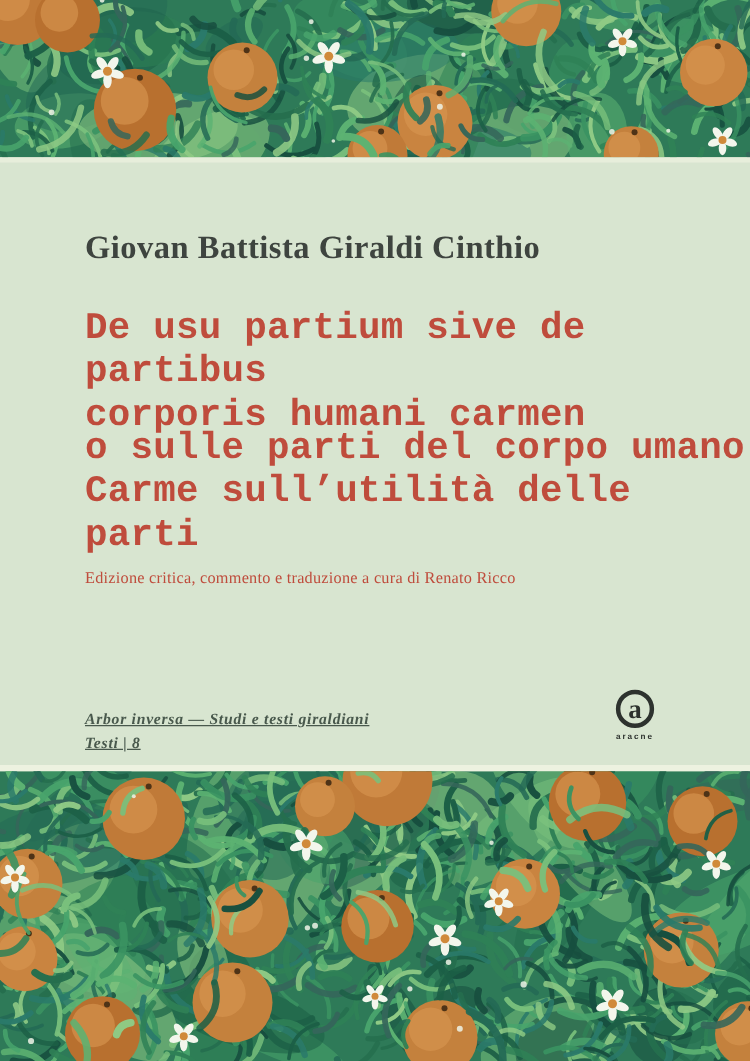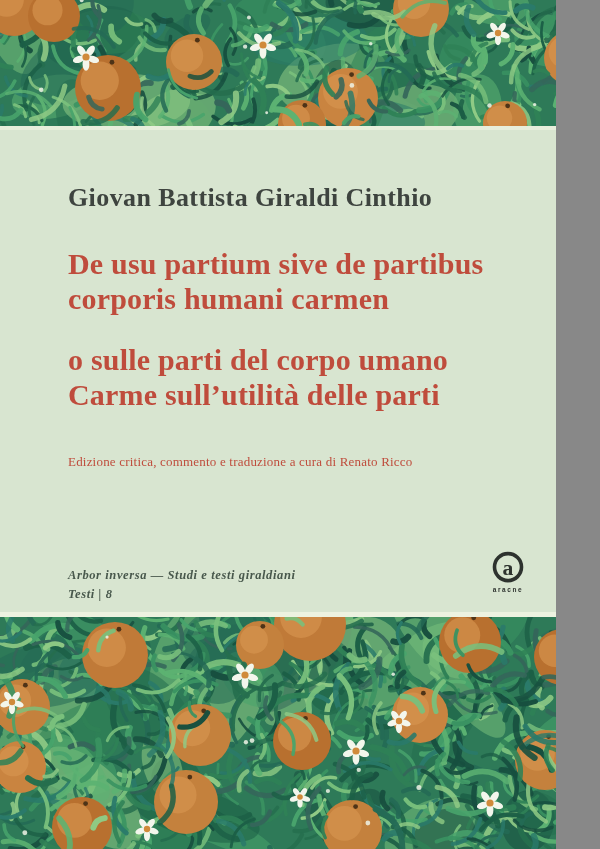--- a/index.html
+++ b/index.html
@@ -1,45 +1,45 @@
 <!DOCTYPE html>
 <html style="--mint: #d8e5d0; --red: #bf4c3c; --author: #3e443f; --series: #48584c; --logo: #2d322e; --band: #2e7a58;"><head>
 <meta charset="utf-8">
 <style>
   html,body{margin:0;padding:0;background:#888;}
   .cover{
-    position:relative;width:556px;height:849px;overflow:hidden;
+    position:relative;width:600px;height:849px;overflow:hidden;
     background:var(--mint,#d8e5d0);
     font-family:"Liberation Serif",serif;
   }
   svg.band{position:absolute;left:0;width:600px;display:block;}
   svg.band.top{top:0;height:126px;}
   svg.band.bottom{bottom:0;height:232px;}
   .mid{position:absolute;top:126px;left:0;width:600px;height:491px;background:var(--mint,#d8e5d0);}
   .mid::before{content:"";position:absolute;top:0;left:0;right:0;height:4px;background:#e7eedb;}
   .mid::after{content:"";position:absolute;bottom:0;left:0;right:0;height:5px;background:#edf2e0;}
   .author{
     position:absolute;left:68px;top:57px;margin:0;
     font-size:26px;font-weight:bold;color:var(--author,#3e443f);letter-spacing:.4px;
   }
   .title{position:absolute;left:68px;margin:0;font-size:30px;font-weight:bold;
     color:var(--red,#bf4c3c);line-height:35px;letter-spacing:.2px;}
-  .title span{display:block;}
+  .title span{display:block;font-family:Liberation Mono, monospace;}
   .title.la{top:120px;}
   .title.it{top:216px;}
   .edition{
     position:absolute;left:68px;top:328px;margin:0;
     font-size:13px;font-weight:normal;color:var(--red,#bf4c3c);letter-spacing:.2px;
   }
   .series{
     position:absolute;left:68px;top:440px;margin:0;
     font-size:12.5px;font-weight:bold;font-style:italic;
     color:var(--series,#48584c);line-height:19px;letter-spacing:.6px;
   }
-  .series span{display:block;}
+  .series span{display:block;text-decoration:underline;}
   .logo{position:absolute;left:489px;top:424px;width:38px;text-align:center;color:var(--logo,#2d322e);}
   .logo svg{width:36px;height:36px;display:block;margin:0 auto;}
   .wordmark{
     font-family:"Liberation Sans",sans-serif;font-size:6.5px;font-weight:bold;
     letter-spacing:1.6px;margin-top:0;color:var(--logo,#2d322e);
   }
 </style>
 </head>
 <body>
 

